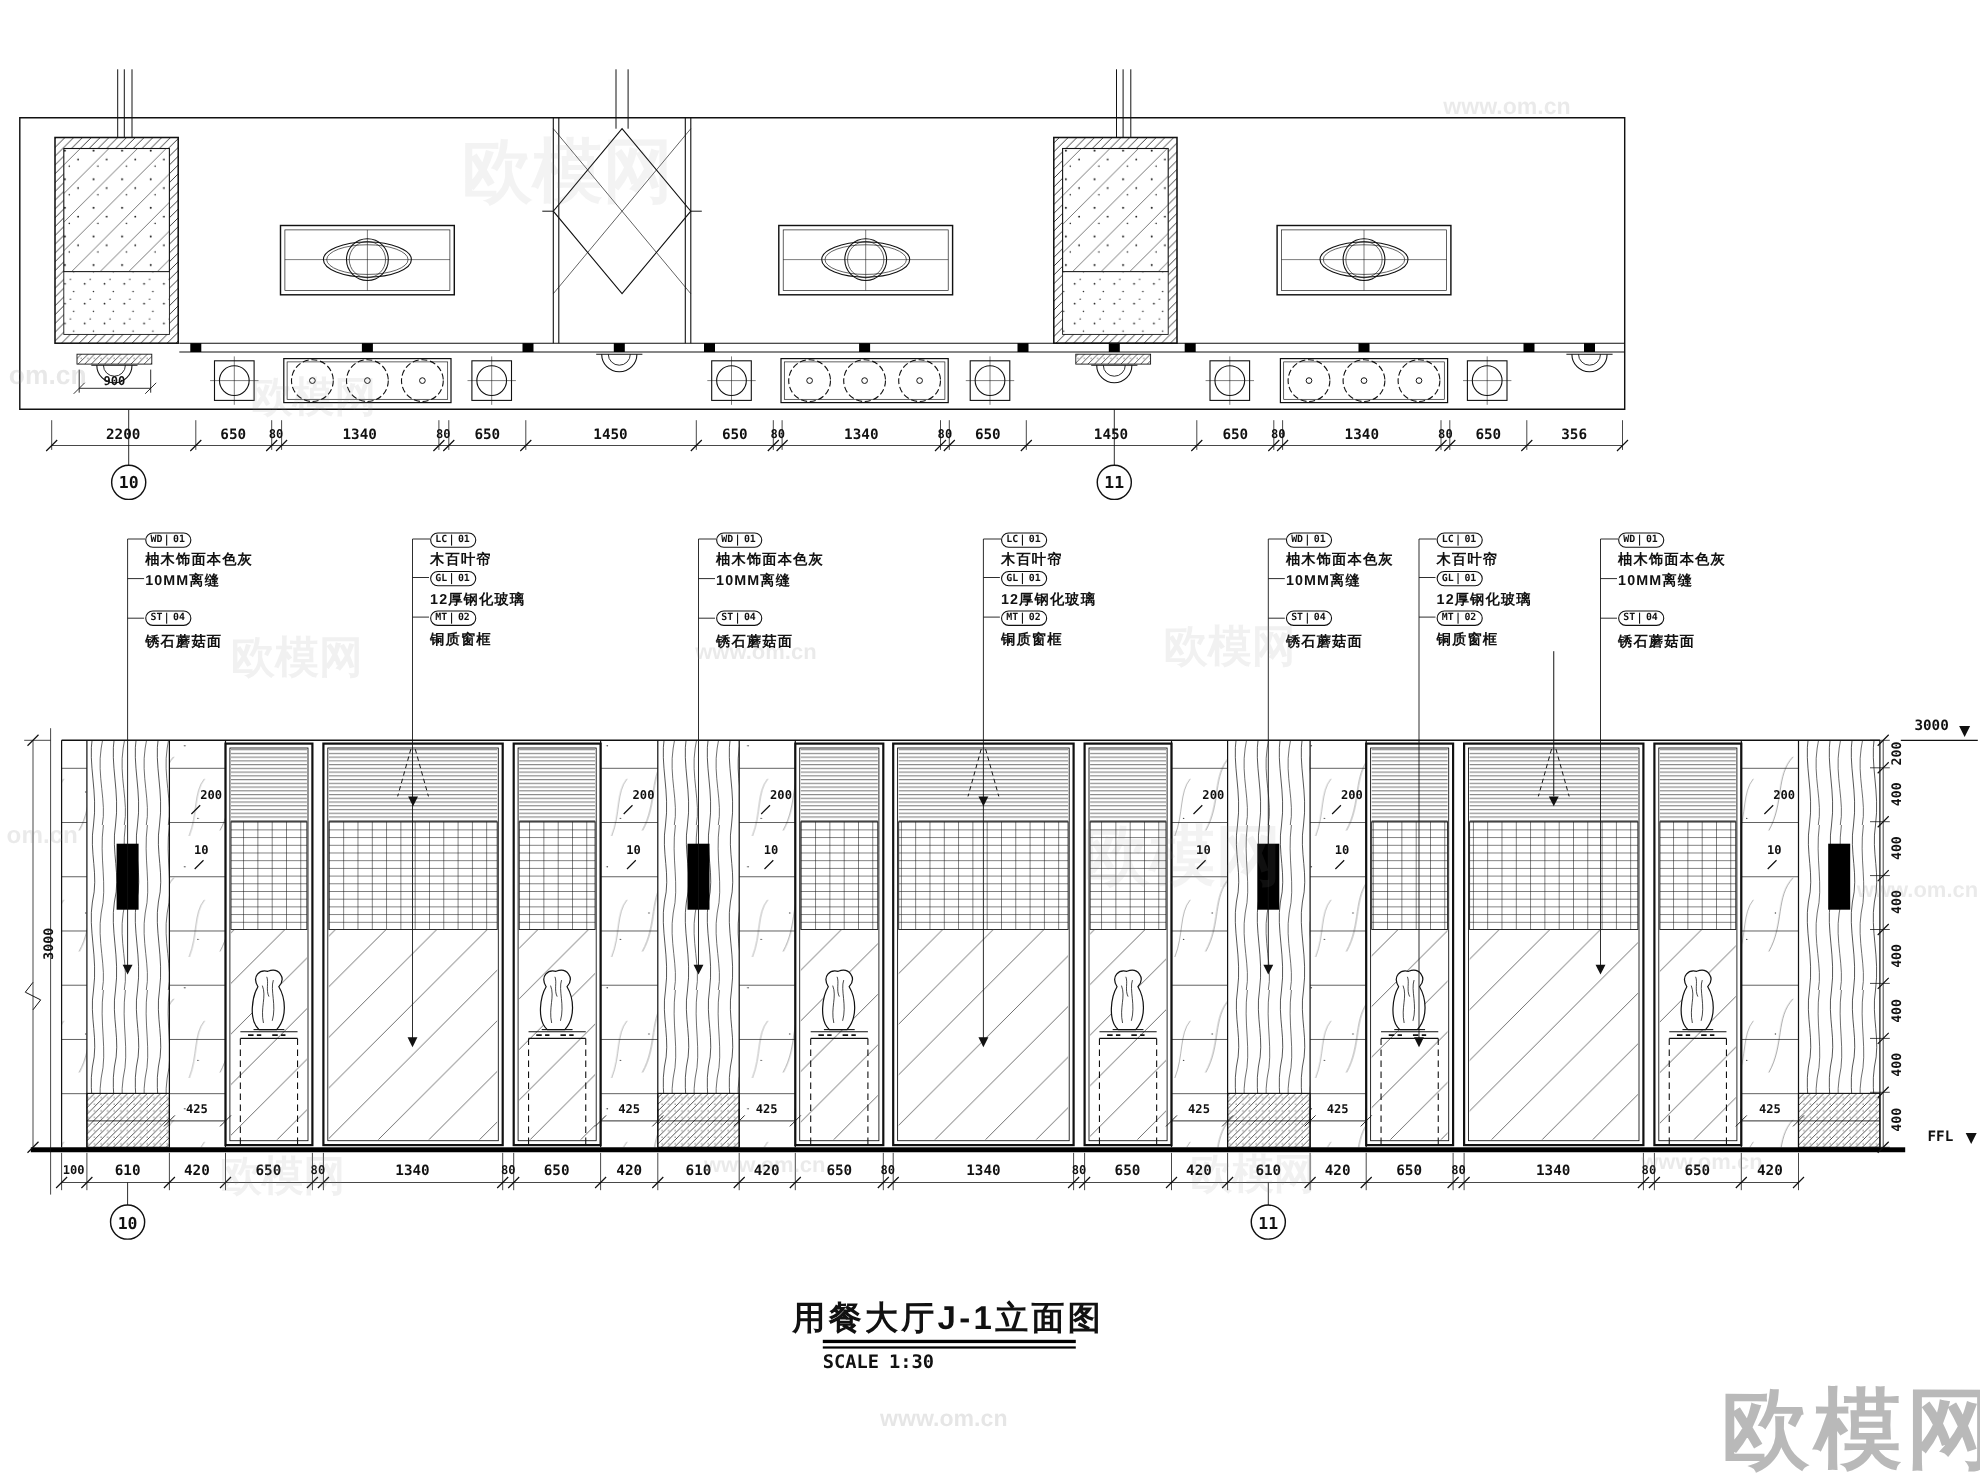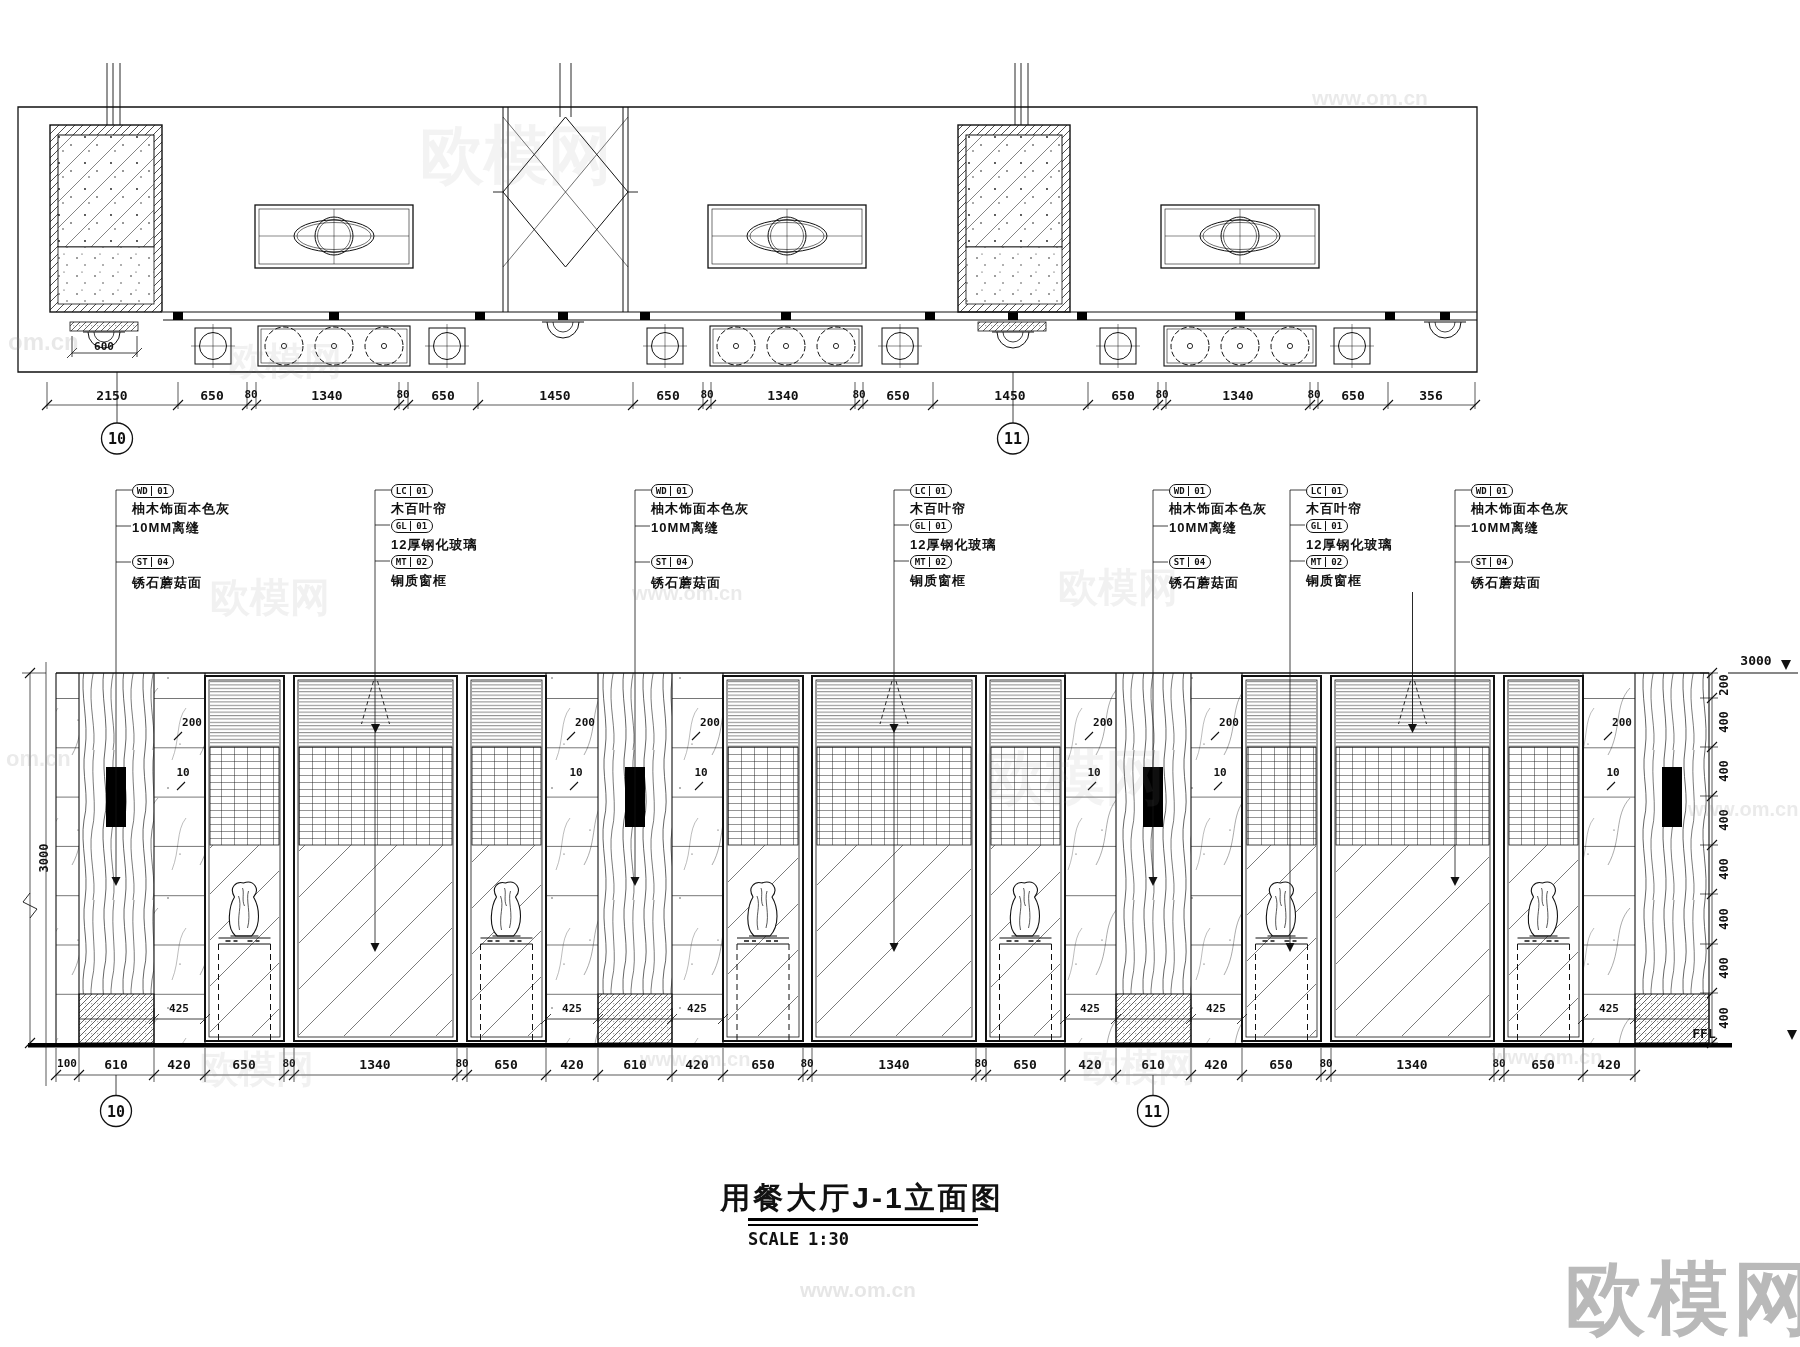--- a/index.html
+++ b/index.html
@@ -369,40 +369,40 @@
   <use href="#tri" x="116" y="886"></use>
         <use href="#tri" x="635" y="886"></use>
         <use href="#tri" x="1153" y="886"></use>
         <use href="#tri" x="1455" y="886"></use>
   <use href="#tri" x="375" y="952"></use>
         <use href="#tri" x="894" y="952"></use>
         <use href="#tri" x="1290" y="952"></use>
 </g>
 </svg>
 
-<b class="t dim" style="left:112px;top:388px">2150</b>
+<b class="t dim" style="left:112px;top:388px">2200</b>
 <b class="t dim" style="left:212px;top:388px">650</b>
 <b class="t sm" style="left:251px;top:388px">80</b>
 <b class="t dim" style="left:327px;top:388px">1340</b>
 <b class="t sm" style="left:403px;top:388px">80</b>
 <b class="t dim" style="left:443px;top:388px">650</b>
 <b class="t dim" style="left:555px;top:388px">1450</b>
 <b class="t dim" style="left:668px;top:388px">650</b>
 <b class="t sm" style="left:707px;top:388px">80</b>
 <b class="t dim" style="left:783px;top:388px">1340</b>
 <b class="t sm" style="left:859px;top:388px">80</b>
 <b class="t dim" style="left:898px;top:388px">650</b>
 <b class="t dim" style="left:1010px;top:388px">1450</b>
 <b class="t dim" style="left:1123px;top:388px">650</b>
 <b class="t sm" style="left:1162px;top:388px">80</b>
 <b class="t dim" style="left:1238px;top:388px">1340</b>
 <b class="t sm" style="left:1314px;top:388px">80</b>
 <b class="t dim" style="left:1353px;top:388px">650</b>
 <b class="t dim" style="left:1431px;top:388px">356</b>
-<b class="t sm" style="left:104px;top:340px">600</b>
+<b class="t sm" style="left:104px;top:340px">900</b>
 
 <b class="t bub" style="left:117px;top:430px">10</b>
 <b class="t bub" style="left:1013px;top:430px">11</b>
 <b class="t bub" style="left:116px;top:1103px">10</b>
 <b class="t bub" style="left:1153px;top:1103px">11</b>
 
 <div class="pill" style="left:132px;top:484px">
       <i>WD</i>
       <i>01</i>
     </div>
@@ -546,21 +546,21 @@
 <b class="t rot" style="left:1724px;top:685px">200</b>
 <b class="t rot" style="left:1724px;top:722px">400</b>
 <b class="t rot" style="left:1724px;top:771px">400</b>
 <b class="t rot" style="left:1724px;top:820px">400</b>
 <b class="t rot" style="left:1724px;top:869px">400</b>
 <b class="t rot" style="left:1724px;top:919px">400</b>
 <b class="t rot" style="left:1724px;top:968px">400</b>
 <b class="t rot" style="left:1724px;top:1018px">400</b>
 <b class="t rot" style="left:44px;top:858px">3000</b>
 <b class="t dim" style="left:1756px;top:653px">3000</b>
-<b class="t dim" style="left:1704px;top:1026px">FFL</b>
+<b class="t dim" style="left:1764px;top:1026px">FFL</b>
 
 <b class="t ttl" style="left:862px;top:1178px">用餐大厅J-1立面图</b>
 <div class="bar" style="left:748px;top:1218px;width:230px;height:3px"></div>
 <div class="bar" style="left:748px;top:1224px;width:230px;height:1.5px"></div>
 <div class="t" style="left:748px;top:1229px;width:230px;text-align:left">
   <b class="scl">SCALE</b>&nbsp;&nbsp;<b class="scl">1:30</b>
 </div>
 
 <b class="wm" style="left:420px;top:112px;font-size:64px;opacity:.10">欧模网</b>
 <b class="wm" style="left:1312px;top:86px;font-size:21px;opacity:.18">www.om.cn</b>

